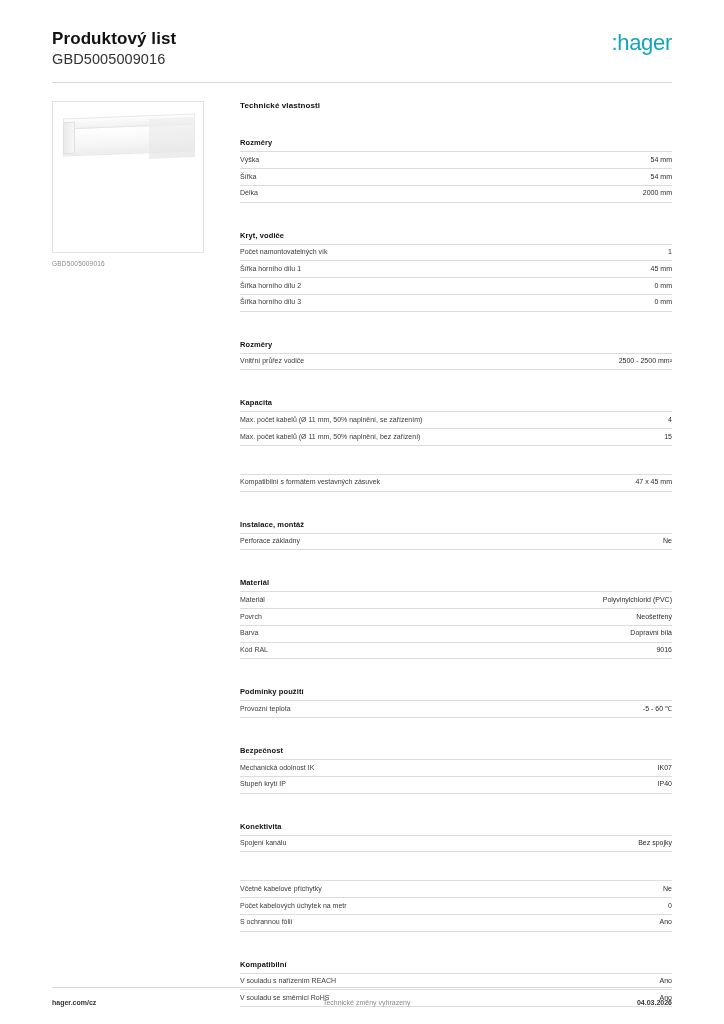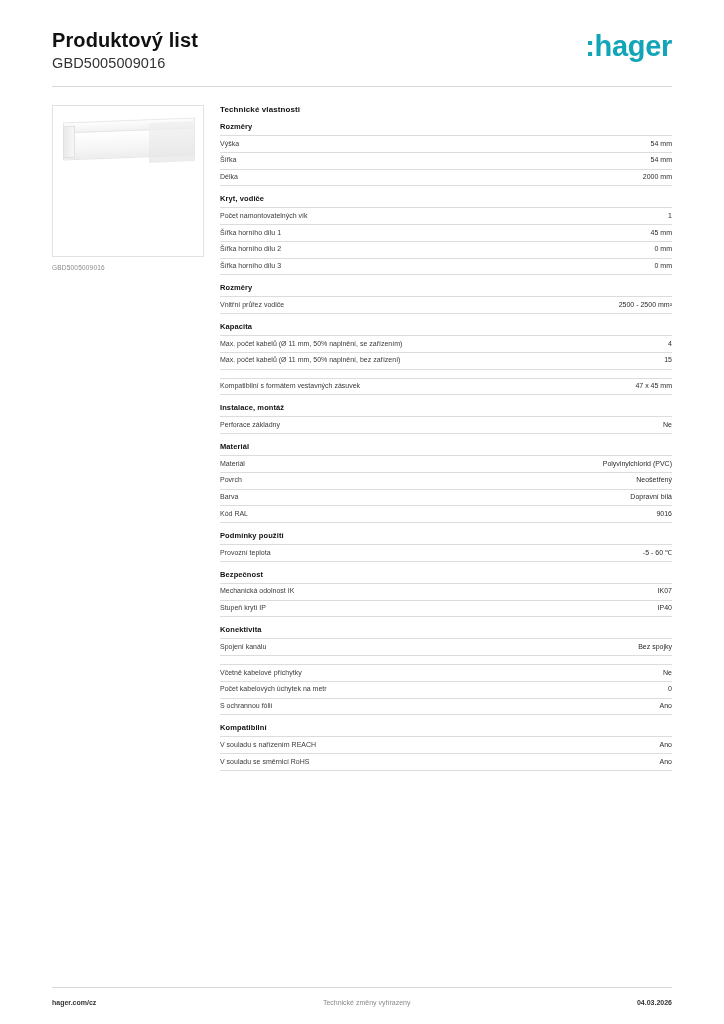--- a/index.html
+++ b/index.html
@@ -21,49 +21,50 @@
 
   
   .header {
     display: flex;
     align-items: flex-start;
     justify-content: space-between;
     padding: 28px 52px 0 52px;
   }
   .title-block { line-height: 1.25; }
   .doc-title {
-    font-size: 20px;
+    font-size: 17px;
     font-weight: bold;
     color: #111;
     letter-spacing: 0.1px;
   }
   .doc-subtitle {
     font-size: 14.5px;
     font-weight: normal;
     color: #333;
     letter-spacing: 0.1px;
     margin-top: 1px;
   }
   .logo {
-    font-size: 29px;
-    font-weight: bold;
+    font-size: 22px;
+    font-weight: normal;
     color: #12a5b8;
     letter-spacing: -0.3px;
     line-height: 1;
     padding-top: 4px;
   }
   .header-rule {
     margin: 14px 52px 0 52px;
     border-top: 1px solid #d8d8d8;
   }
 
   
   .content {
     display: flex;
     padding: 18px 52px 0 52px;
+    gap: 20px;
   }
   .left-col {
     width: 152px;
     flex: 0 0 152px;
   }
   .image-frame {
     width: 152px;
     height: 152px;
     border: 1px solid #e2e2e2;
     background: #ffffff;
@@ -121,21 +122,21 @@
     padding-left: 16px;
   }
   .section-title {
     font-size: 8px;
     font-weight: bold;
     color: #111;
     margin: 0 0 6px 0;
     letter-spacing: .1px;
   }
   .group {
-    margin-top: 8px;
+    margin-top: 28px;
   }
   .group:first-child { margin-top: 0; }
   .group-title {
     font-size: 7.5px;
     font-weight: bold;
     color: #111;
     padding-bottom: 4px;
     letter-spacing: .1px;
   }
   table.spec {

